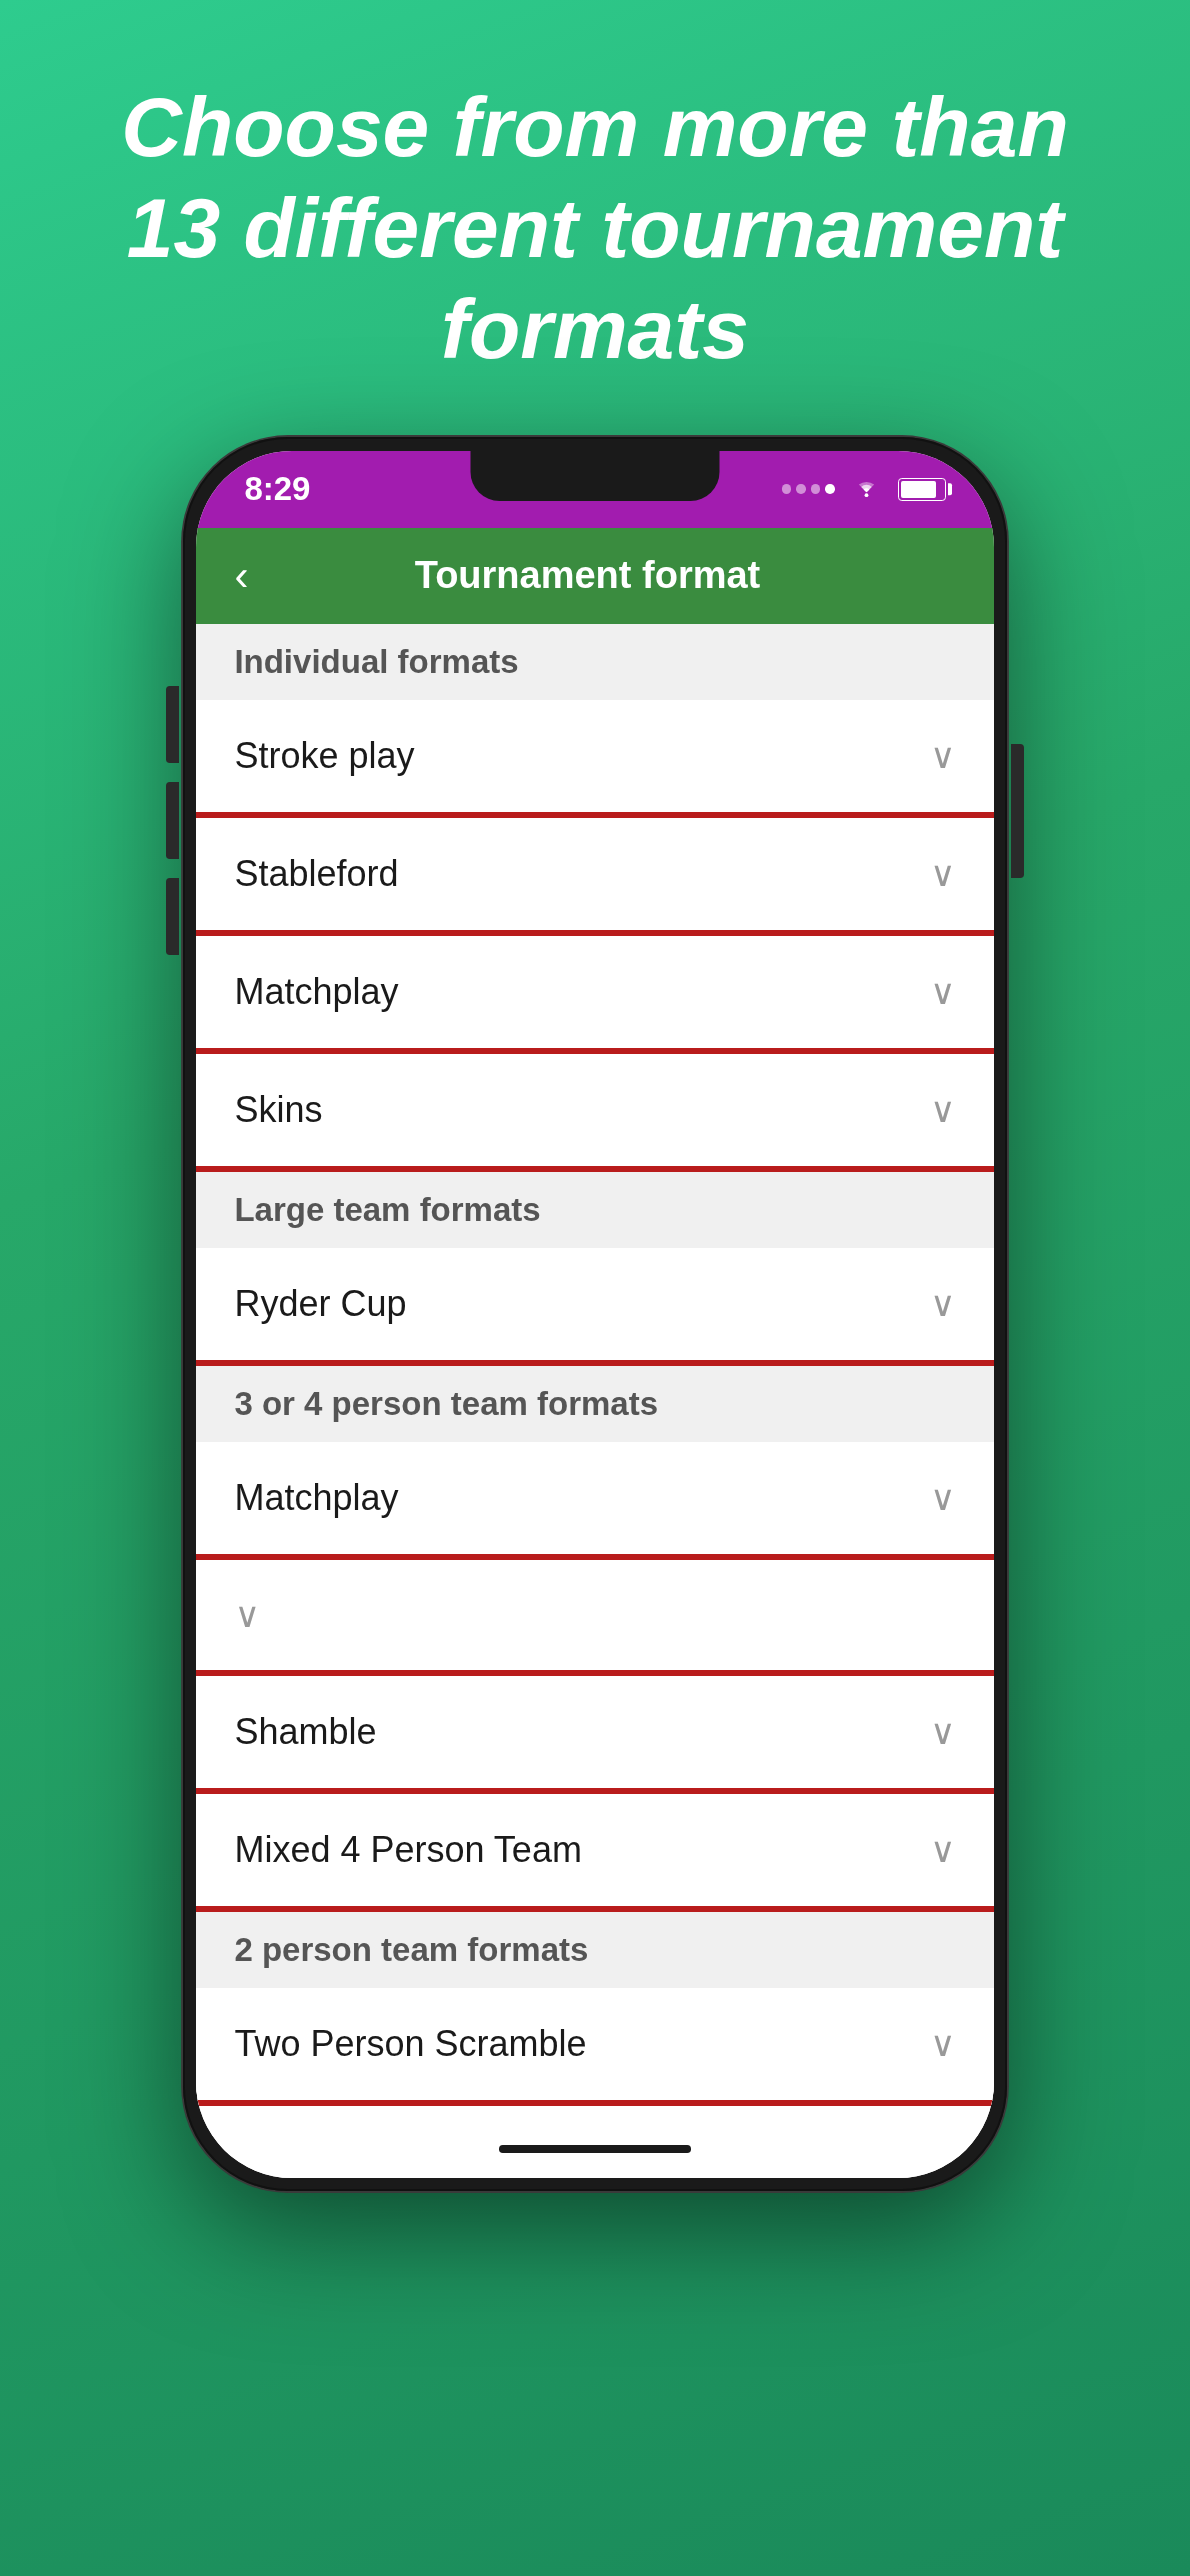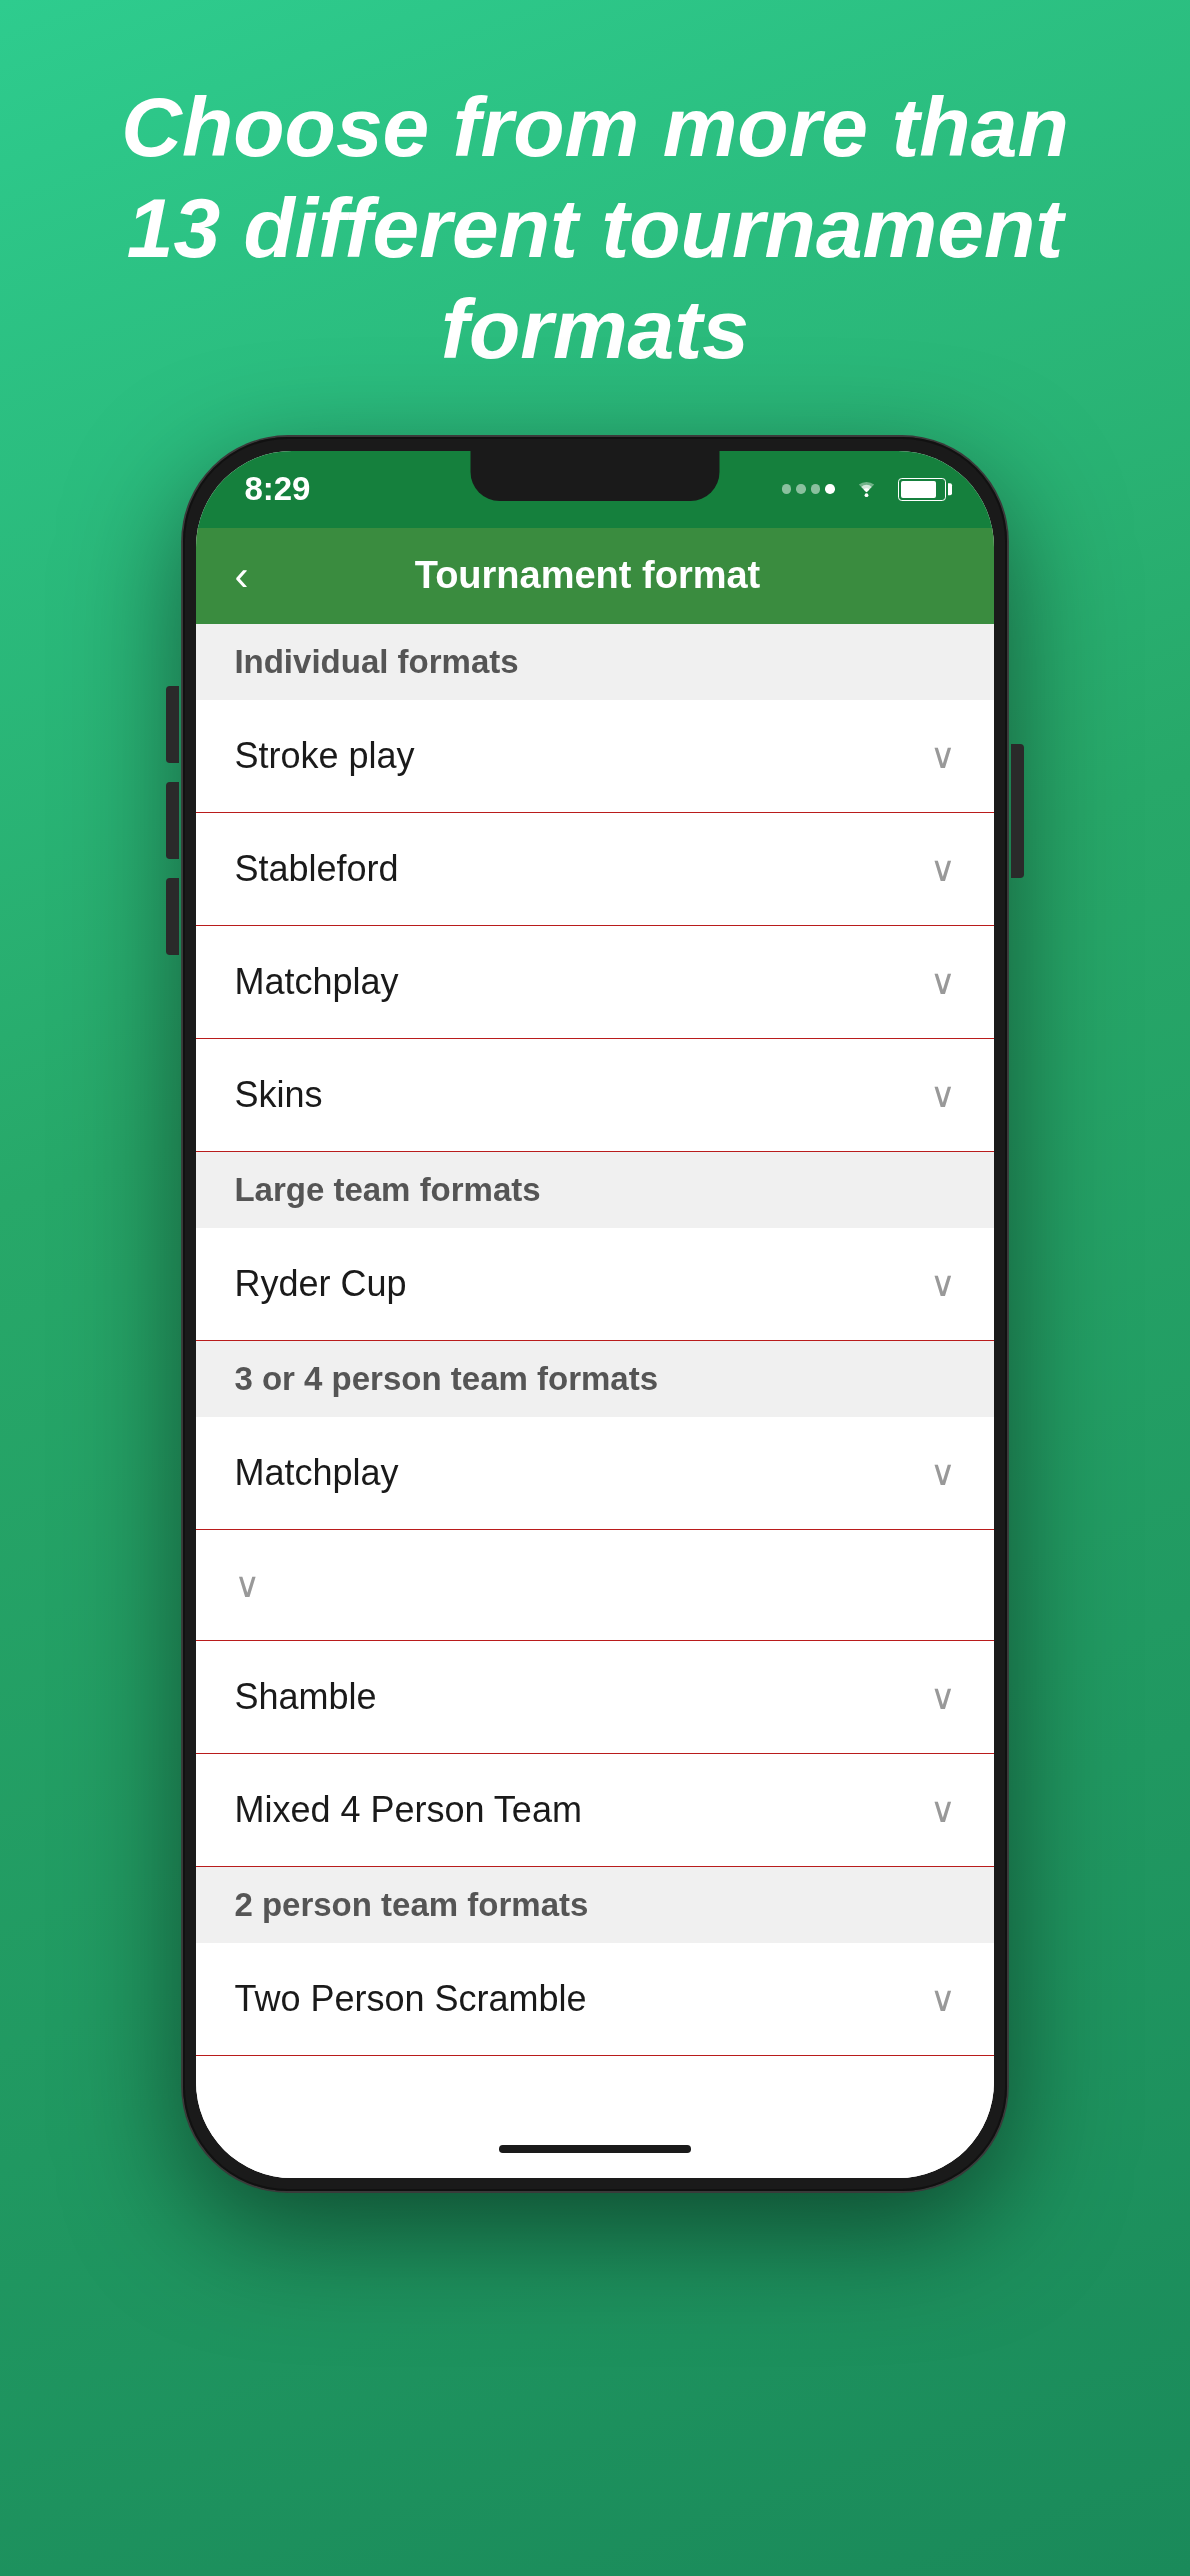--- a/index.html
+++ b/index.html
@@ -75,21 +75,21 @@
       height: 100%;
       background: white;
       border-radius: 96px;
       overflow: hidden;
       display: flex;
       flex-direction: column;
     }
 
     
     .status-bar {
-      background: #15803d;
+      background: #a21caf;
       height: 77px;
       display: flex;
       align-items: center;
       padding: 0 48px;
       flex-shrink: 0;
       position: relative;
       gap: 27px;
     }
 
     .notch {
@@ -204,21 +204,21 @@
       padding: 19px 38px;
       font-size: 33px;
       color: #555;
       font-weight: 700;
     }
 
     .list-item {
       display: flex;
       align-items: center;
       padding: 35px 38px;
-      border-bottom: 1px solid #b91c1c;
+      border-bottom: 6px solid #b91c1c;
       background: white;
       cursor: pointer;
     }
 
     .list-item-label {
       flex: 1;
       font-size: 36px;
       color: #1a1a1a;
       font-weight: 400;
     }

